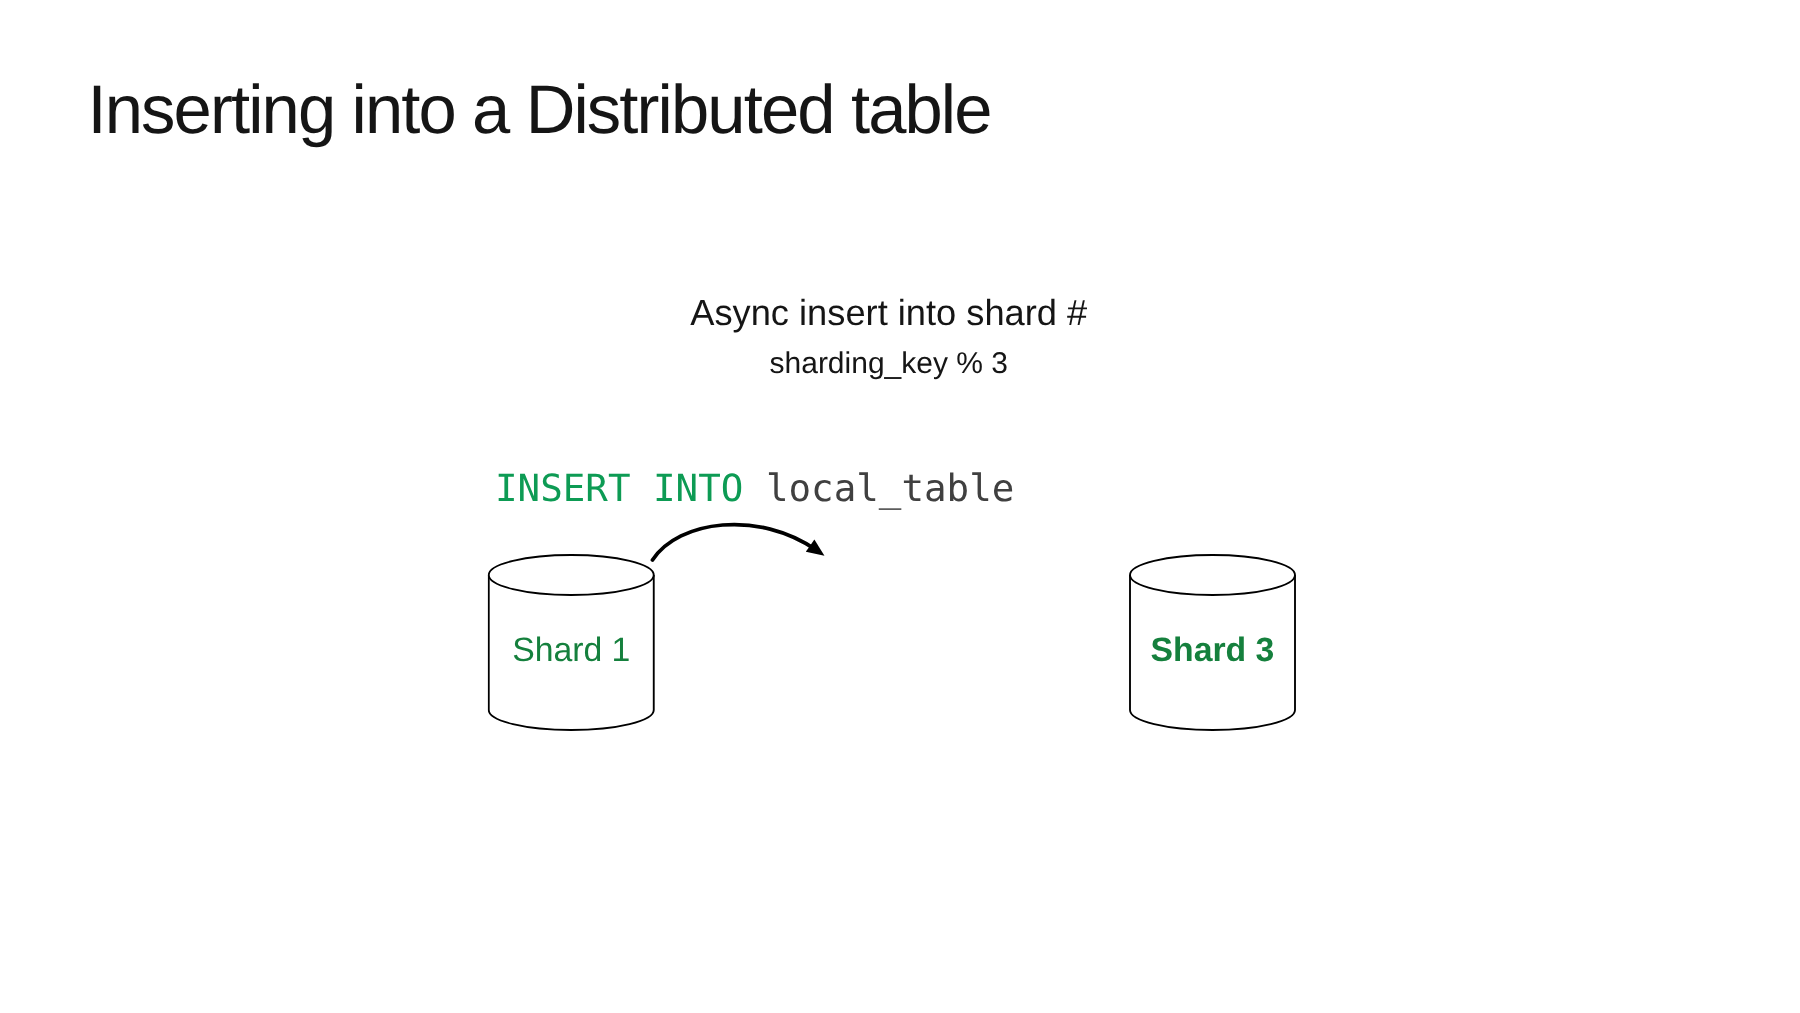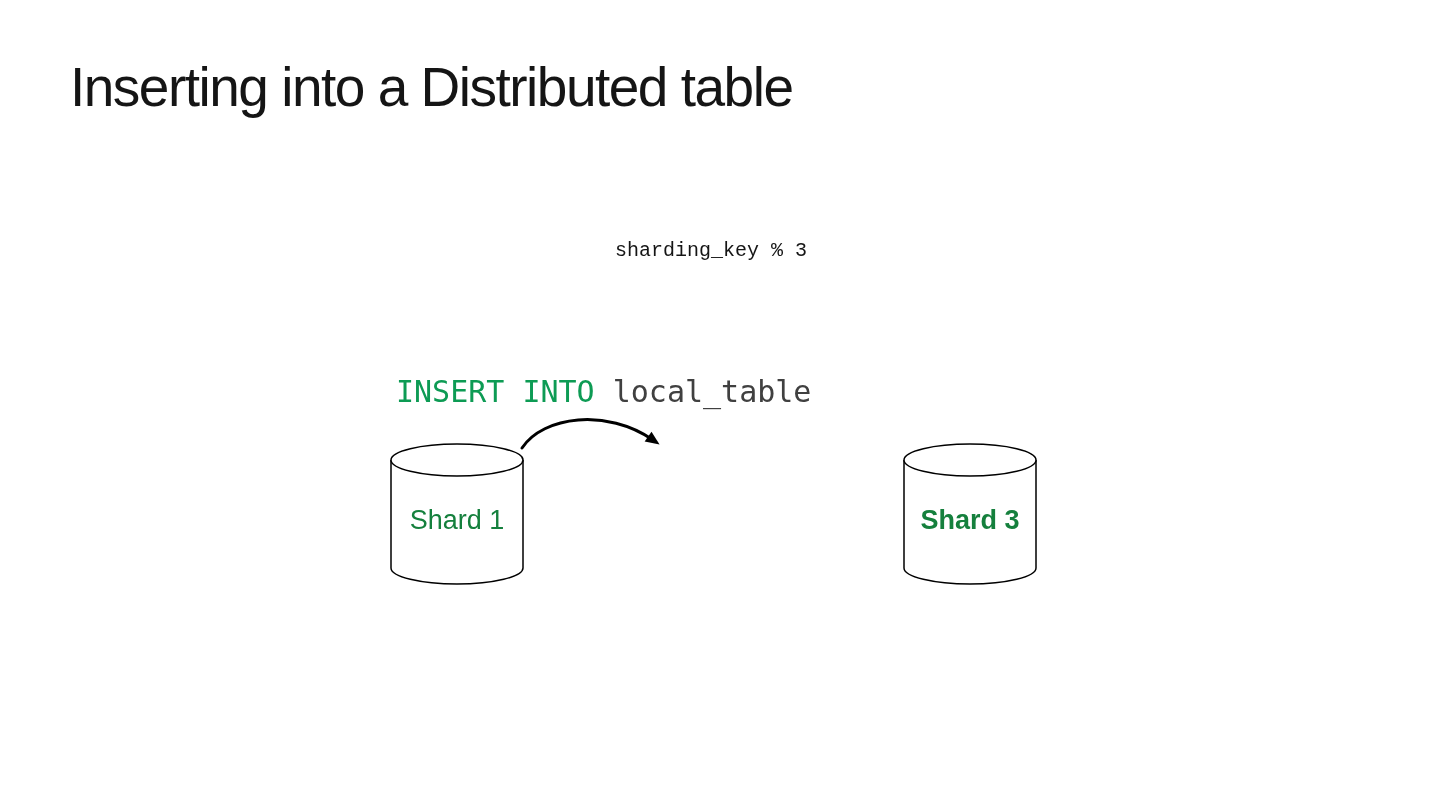--- a/index.html
+++ b/index.html
@@ -33,22 +33,22 @@
     top: 231px;
     width: 460px;
     text-align: center;
     line-height: 40px;
   }
   .ann-sans {
     font-family: "Liberation Sans", sans-serif;
     font-size: 29px;
   }
   .ann-mono {
-    font-family: Liberation Mono, monospace;
-    font-size: 20px;
+    font-family: Liberation Sans, sans-serif;
+    font-size: 24px;
   }
   .code {
     position: absolute;
     left: 396px;
     top: 374px;
     font-family: "DejaVu Sans Mono", monospace;
     font-size: 30px;
     white-space: pre;
   }
   .code .kw { color: #0d9b54; }
@@ -96,20 +96,21 @@
   }
 </style>
 </head>
 <body>
 
 <div class="slide">
 
   <h1 class="title">Inserting into a Distributed table</h1>
 
   <div class="annotation">
+    <div class="ann-sans">Async insert into shard #</div>
     <div class="ann-mono">sharding_key % 3</div>
   </div>
 
   <div class="code"><span class="kw">INSERT INTO</span><span class="tbl"> local_table</span></div>
 
   <svg class="arrow-svg" viewBox="0 0 170 58" aria-hidden="true">
     <defs>
       <marker id="arrowhead" markerUnits="userSpaceOnUse" markerWidth="16" markerHeight="16" refX="7" refY="8" orient="auto">
         <path d="M1,2 L15,8 L1,14 Z" fill="#000000"></path>
       </marker>

